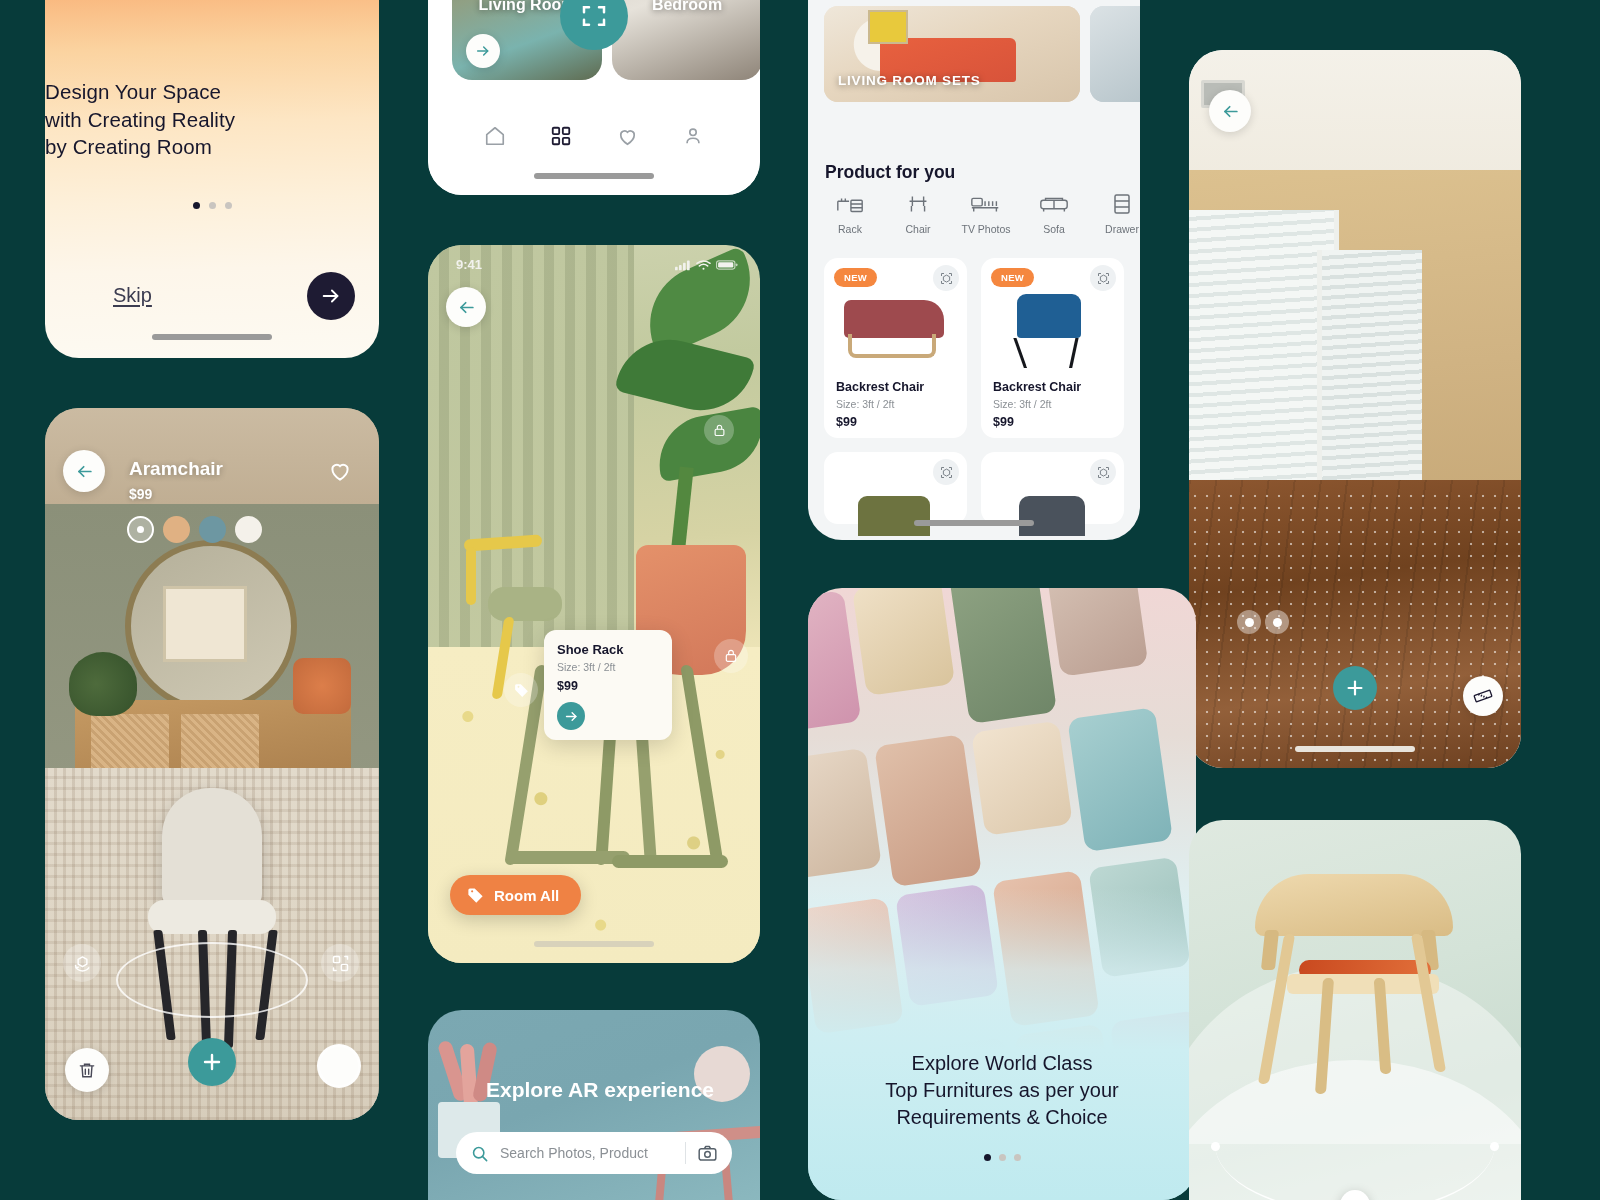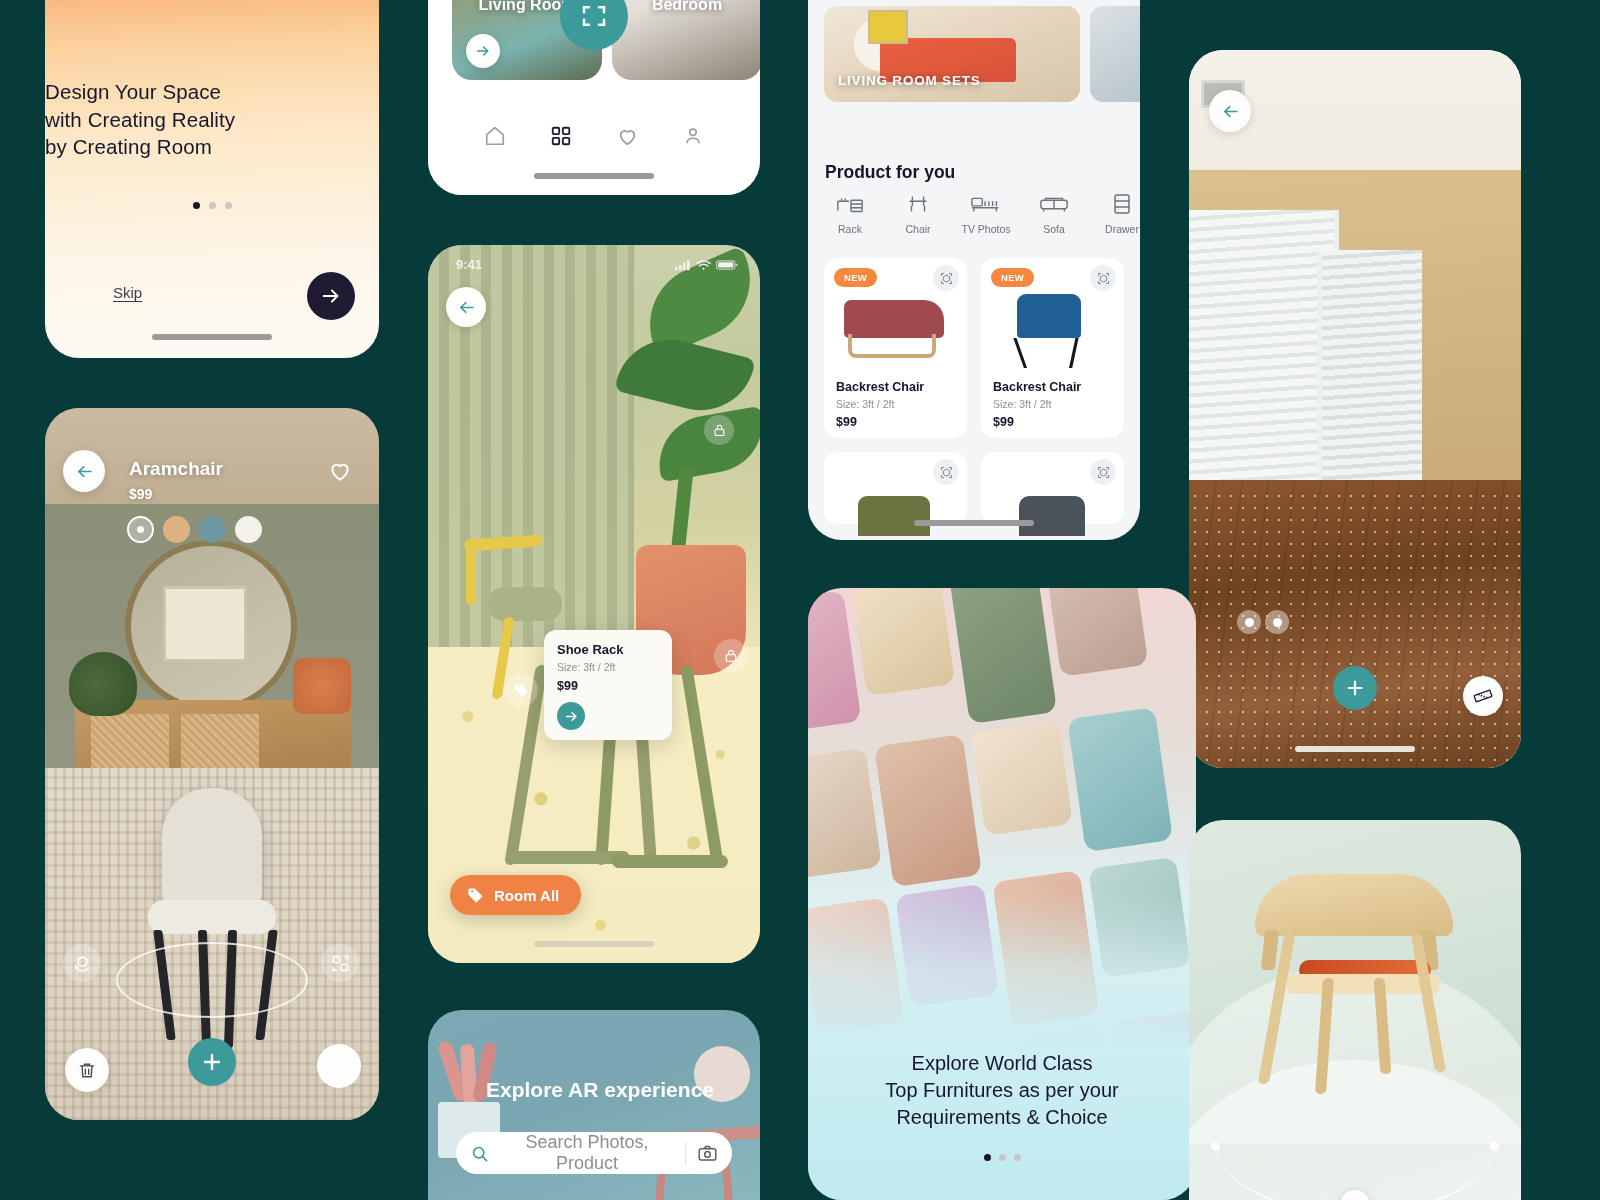--- a/index.html
+++ b/index.html
@@ -34,21 +34,21 @@
     background: linear-gradient(178deg,#f79a6e 0%,#f9b277 10%,#fbd3a0 26%,#fde6c4 44%,#fdf0da 62%,#fdf6ea 78%,#fdfaf2 100%); }
   #c-onboard .ob-title {
     position:absolute; left:0; right:0; top:138px;
     font-size:20.5px; line-height:1.35;
     color:#16162c; font-weight:400; letter-spacing:.1px;
   }
   #c-onboard .ob-dots { position:absolute; left:0; right:0; top:262px; display:flex; gap:9px; justify-content:center; }
   .dot { width:7px; height:7px; border-radius:50%; background:#c9c5c0; }
   .dot.on { background:#16162c; }
   #c-onboard .skip {
-    position:absolute; left:68px; top:344px; font-size:15px; color:#3c3c50;
+    position:absolute; left:68px; top:344px; font-size:20px; color:#3c3c50;
     text-decoration:underline; text-underline-offset:3px;
   }
   #c-onboard .next { right:24px; top:332px; width:48px; height:48px; }
 
   
   #c-home { left:428px; top:-80px; width:332px; height:275px; border-radius:34px; background:#fff; }
   .roomstrip { position:absolute; left:0; top:0; right:0; height:160px; display:flex; gap:10px; padding-left:24px; }
   .roomtile { position:relative; width:150px; flex:none; border-radius:20px; overflow:hidden; }
   .roomtile .lbl {
     position:absolute; left:0; right:0; top:76px; text-align:center;
@@ -174,21 +174,21 @@
   }
 
   
   #c-search { left:428px; top:1010px; width:332px; height:230px; border-radius:34px;
     background:linear-gradient(160deg,#7ba8b2 0%,#79a6b0 40%,#8fbcc2 100%); }
   #c-search .sh { position:absolute; left:58px; top:68px; color:#fff; font-size:21px; font-weight:700; }
   .searchbar {
     position:absolute; left:28px; right:28px; top:122px; height:42px; background:#fff;
     border-radius:21px; display:flex; align-items:center; padding:0 14px; gap:11px;
   }
-  .searchbar .sp { flex:1; font-size:18px; color:#8b9095;text-align:center; }
+  .searchbar .sp { flex:1; font-size:14px; color:#8b9095; }
   .searchbar .div { width:1px; height:22px; background:#dfe3e6; }
   .frond { position:absolute; left:4px; top:30px; width:70px; height:110px; }
   .sidetbl { position:absolute; right:0; top:36px; width:120px; height:200px; }
 
   
   #c-collage { left:808px; top:588px; width:388px; height:612px; border-radius:34px;
     background:linear-gradient(180deg,#f0d7d5 0%,#e6dcd6 24%,#dff0f2 52%,#c8ecf0 74%,#bfeaef 100%); }
   .collage-imgs { position:absolute; left:-24px; top:-14px; width:380px; height:430px;
     transform:rotate(-8deg); display:grid; grid-template-columns:repeat(4,1fr); gap:9px; }
   .ctile { border-radius:13px; }

